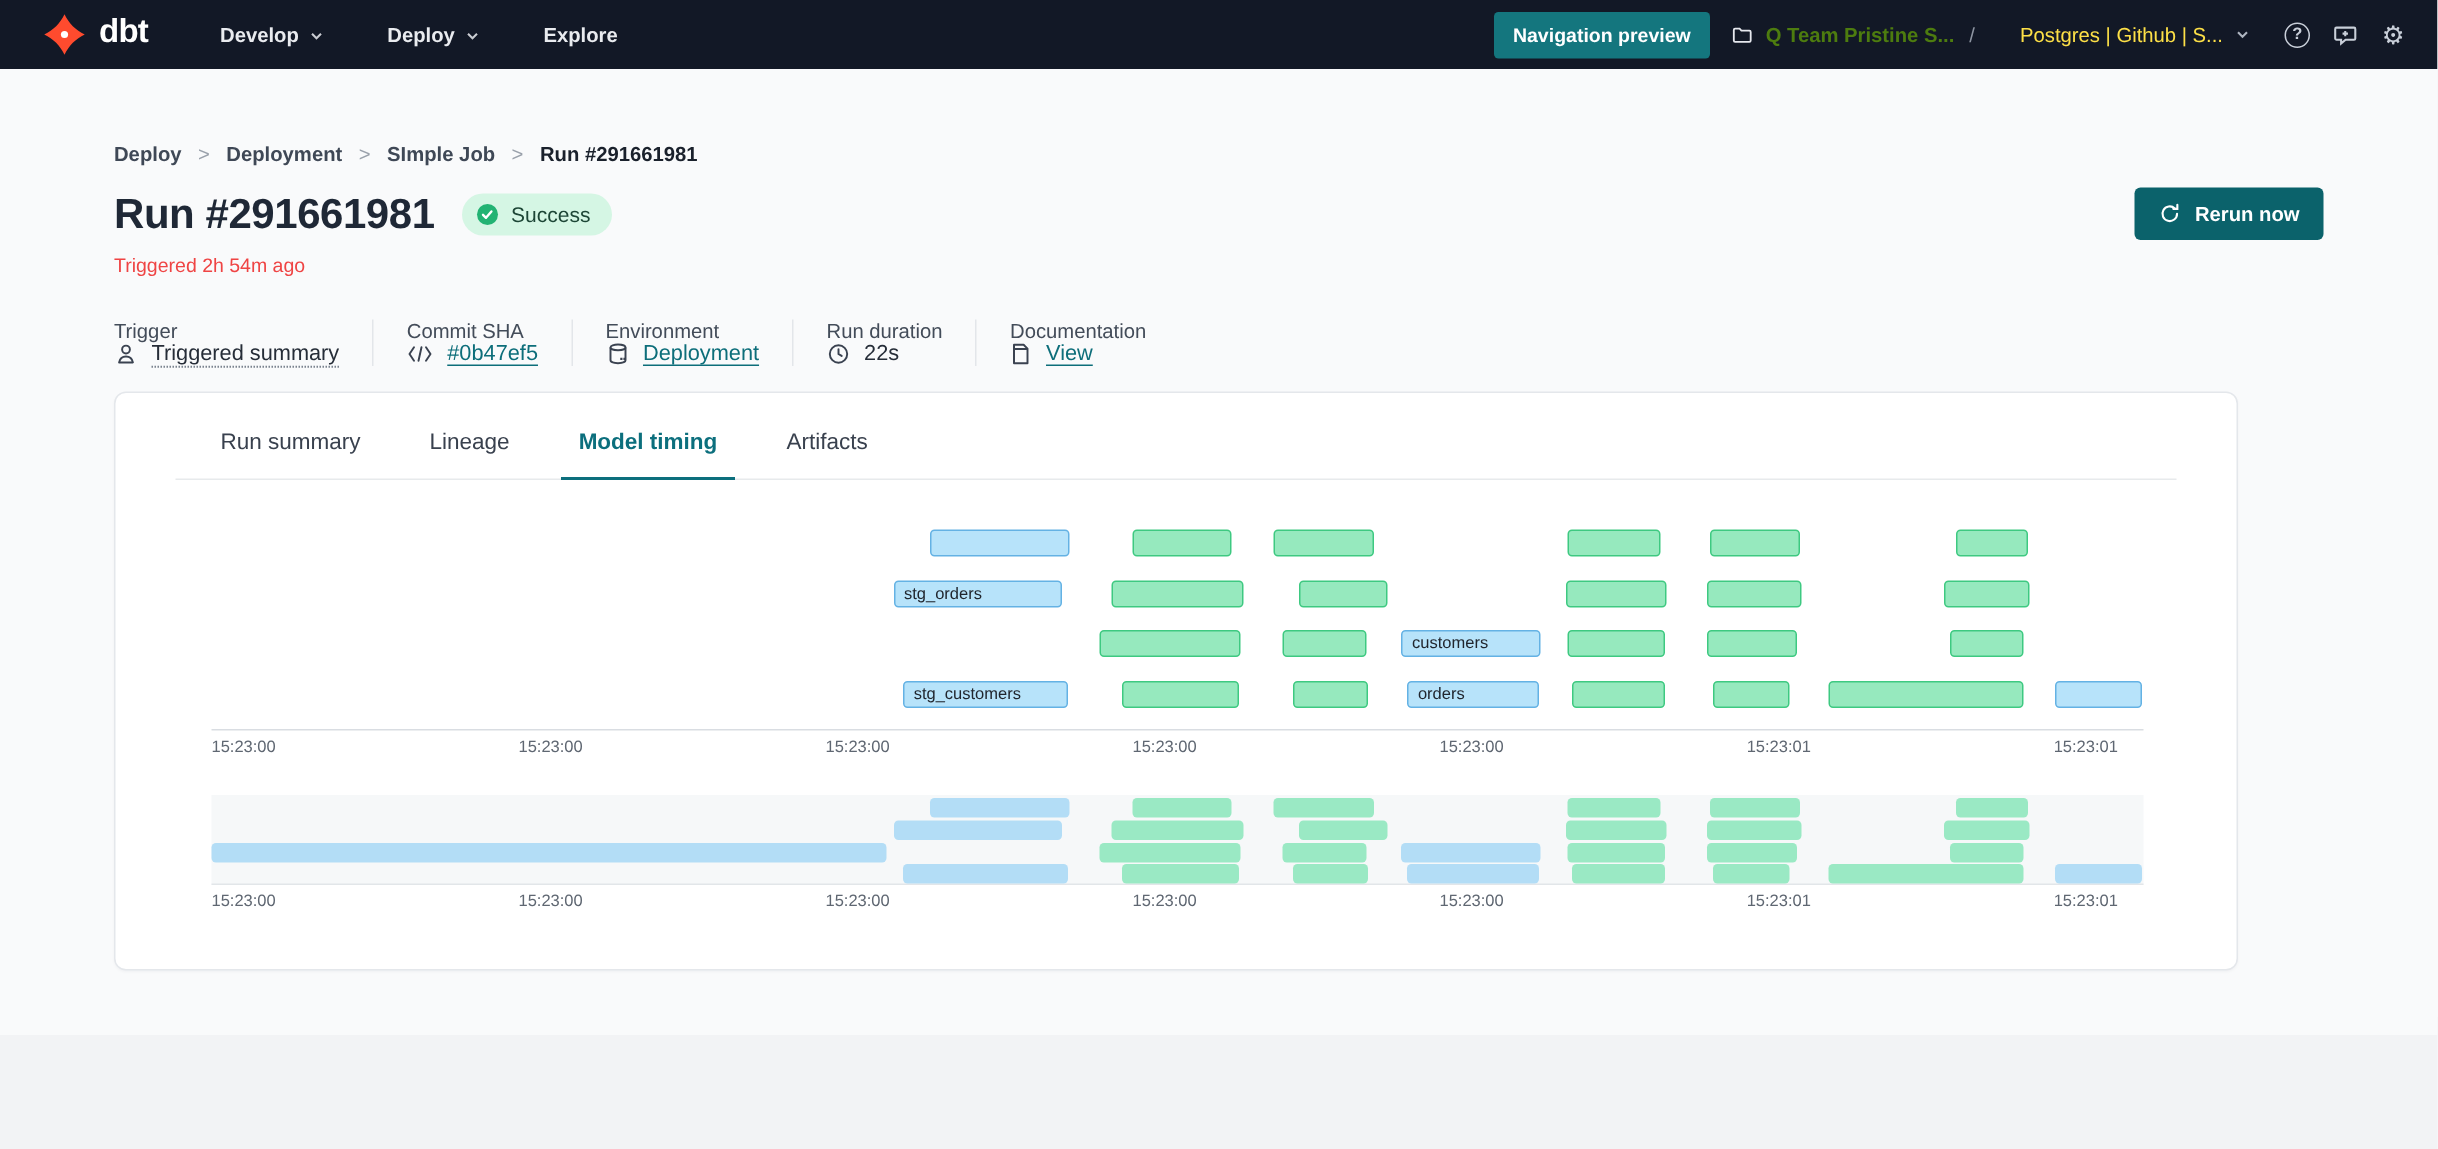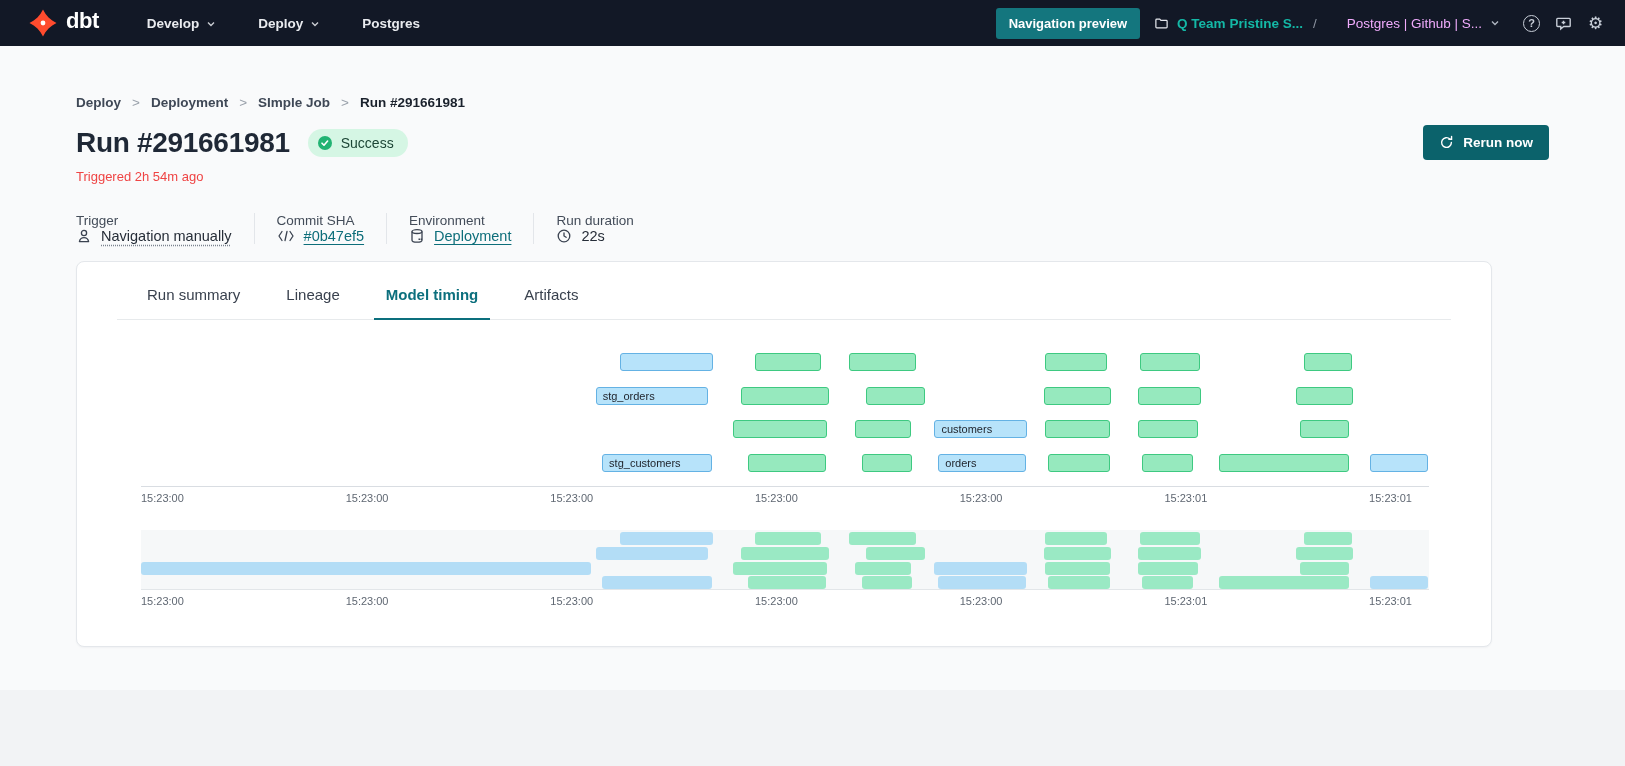--- a/index.html
+++ b/index.html
@@ -21,23 +21,23 @@
   .top-nav { display:flex; align-items:center; gap:42px; }
   .top-nav-item { display:flex; align-items:center; gap:7px; font-size:13.5px; font-weight:700; color:#e9ebef; cursor:pointer; }
   .top-nav-item svg { margin-top:2px; opacity:.85; }
   .header-right { margin-left:auto; display:flex; align-items:center; gap:14px; }
   .nav-preview-btn {
     background:#14767e; color:#fff; border:none; border-radius:3px;
     font-size:13px; font-weight:700; padding:8px 13px; cursor:pointer;
     font-family:inherit;
   }
   .account-group { display:flex; align-items:center; gap:8px; font-size:13.5px; color:#f2f3f6; cursor:pointer; }
-  .account-name { font-weight:700; color:#14b8a6; }
+  .account-name { font-weight:700; color:#4d7c0f; }
   .path-sep { color:#8d94a1; padding:0 2px; }
-  .project-name { color:#f0abfc;padding-left:20px; }
+  .project-name { color:#fde047;padding-left:20px; }
   .header-icons { display:flex; align-items:center; gap:13px; margin-left:8px; color:#c9cfd9; }
   .hicon { width:19px; height:19px; display:flex; align-items:center; justify-content:center; cursor:pointer; }
   .help-circle { width:17px; height:17px; border:1.5px solid #c9cfd9; border-radius:50%; font-size:11px; font-weight:700; display:flex; align-items:center; justify-content:center; color:#c9cfd9; }
   .gear-glyph { font-size:17px; line-height:1; color:#c9cfd9; }
 
   
   .content { background:#f9fafb; height:644px; padding:0 76px; flex:0 0 auto; }
   .footer-band { flex:1 1 auto; background:#f2f3f5; }
 
   .breadcrumb { padding-top:49px; display:flex; align-items:center; font-size:13.5px; font-weight:700; color:#3f4856; }
@@ -120,21 +120,21 @@
           <polyline points="2,3.5 5,6.5 8,3.5"></polyline>
         </svg>
     </div>
     <div class="top-nav-item">
       <span>Deploy</span>
       <svg width="10" height="10" viewBox="0 0 10 10" fill="none" stroke="currentColor" stroke-width="1.4">
           <polyline points="2,3.5 5,6.5 8,3.5"></polyline>
         </svg>
     </div>
     <div class="top-nav-item">
-      <span>Postgres</span>
+      <span>Explore</span>
     </div>
   </nav>
   <div class="header-right">
     <button class="nav-preview-btn">Navigation preview</button>
     <div class="account-group">
       <svg width="15" height="15" viewBox="0 0 16 16" fill="none" stroke="#e6e8ee" stroke-width="1.3">
         <path d="M2 4.2c0-.5.4-.9.9-.9h3.2l1.3 1.4h5.7c.5 0 .9.4.9.9v6.2c0 .5-.4.9-.9.9H2.9c-.5 0-.9-.4-.9-.9z"></path>
       </svg>
       <span class="account-name">Q Team Pristine S...</span>
       <span class="path-sep">/</span>
@@ -193,21 +193,21 @@
   <div class="subtitle">Triggered 2h 54m ago</div>
 
   <div class="meta-row">
     <div class="meta-col">
       <div class="meta-label">Trigger</div>
       <div class="meta-value">
         <svg width="16" height="16" viewBox="0 0 16 16" fill="none" stroke="currentColor" stroke-width="1.3">
           <circle cx="8" cy="5" r="2.6"></circle>
           <path d="M3.4 13.6c.5-2.7 2.4-4 4.6-4s4.1 1.3 4.6 4z" stroke-linejoin="round"></path>
         </svg>
-        <span class="dotted-value">Navigation manually</span>
+        <span class="dotted-value">Triggered summary</span>
       </div>
     </div>
     <div class="meta-col">
       <div class="meta-label">Commit SHA</div>
       <div class="meta-value">
         <svg width="18" height="14" viewBox="0 0 18 14" fill="none" stroke="currentColor" stroke-width="1.3" stroke-linecap="round" stroke-linejoin="round">
           <polyline points="5,2.5 2,7 5,11.5"></polyline>
           <polyline points="13,2.5 16,7 13,11.5"></polyline>
           <line x1="10" y1="2.5" x2="8" y2="11.5"></line>
         </svg>
@@ -226,20 +226,30 @@
       </div>
     </div>
     <div class="meta-col">
       <div class="meta-label">Run duration</div>
       <div class="meta-value">
         <svg width="16" height="16" viewBox="0 0 16 16" fill="none" stroke="currentColor" stroke-width="1.3" stroke-linecap="round">
           <circle cx="8" cy="8" r="5.8"></circle>
           <path d="M8 4.8V8l2.1 1.3"></path>
         </svg>
         <span>22s</span>
+      </div>
+    </div>
+    <div class="meta-col">
+      <div class="meta-label">Documentation</div>
+      <div class="meta-value">
+        <svg width="15" height="16" viewBox="0 0 15 16" fill="none" stroke="currentColor" stroke-width="1.3" stroke-linejoin="round">
+          <path d="M3 1.8h6.4L12 4.4V14.2H3z"></path>
+          <path d="M3 4.6h9"></path>
+        </svg>
+        <a class="meta-link">View</a>
       </div>
     </div>
   </div>
 
   <section class="card">
     <div class="tabs">
       <div class="tab">Run summary</div>
       <div class="tab">Lineage</div>
       <div class="tab active">Model timing</div>
       <div class="tab">Artifacts</div>

